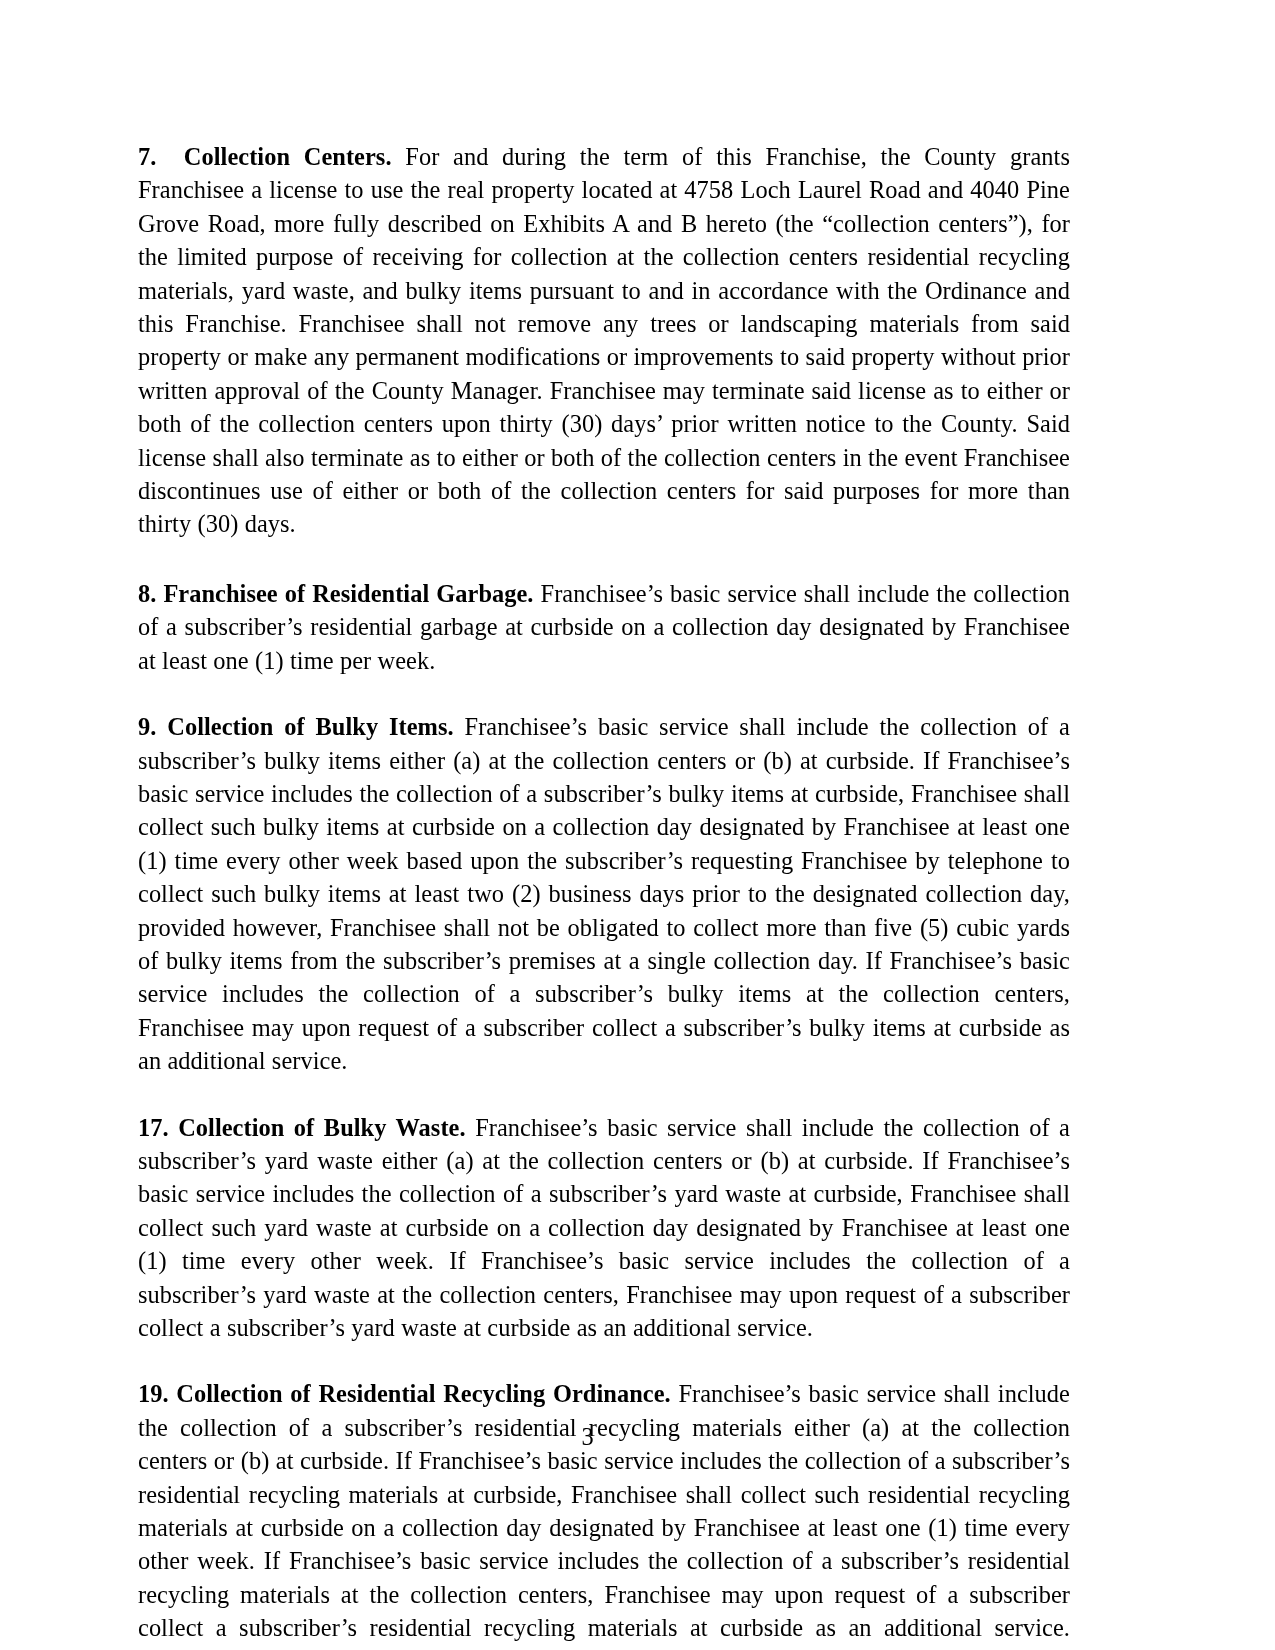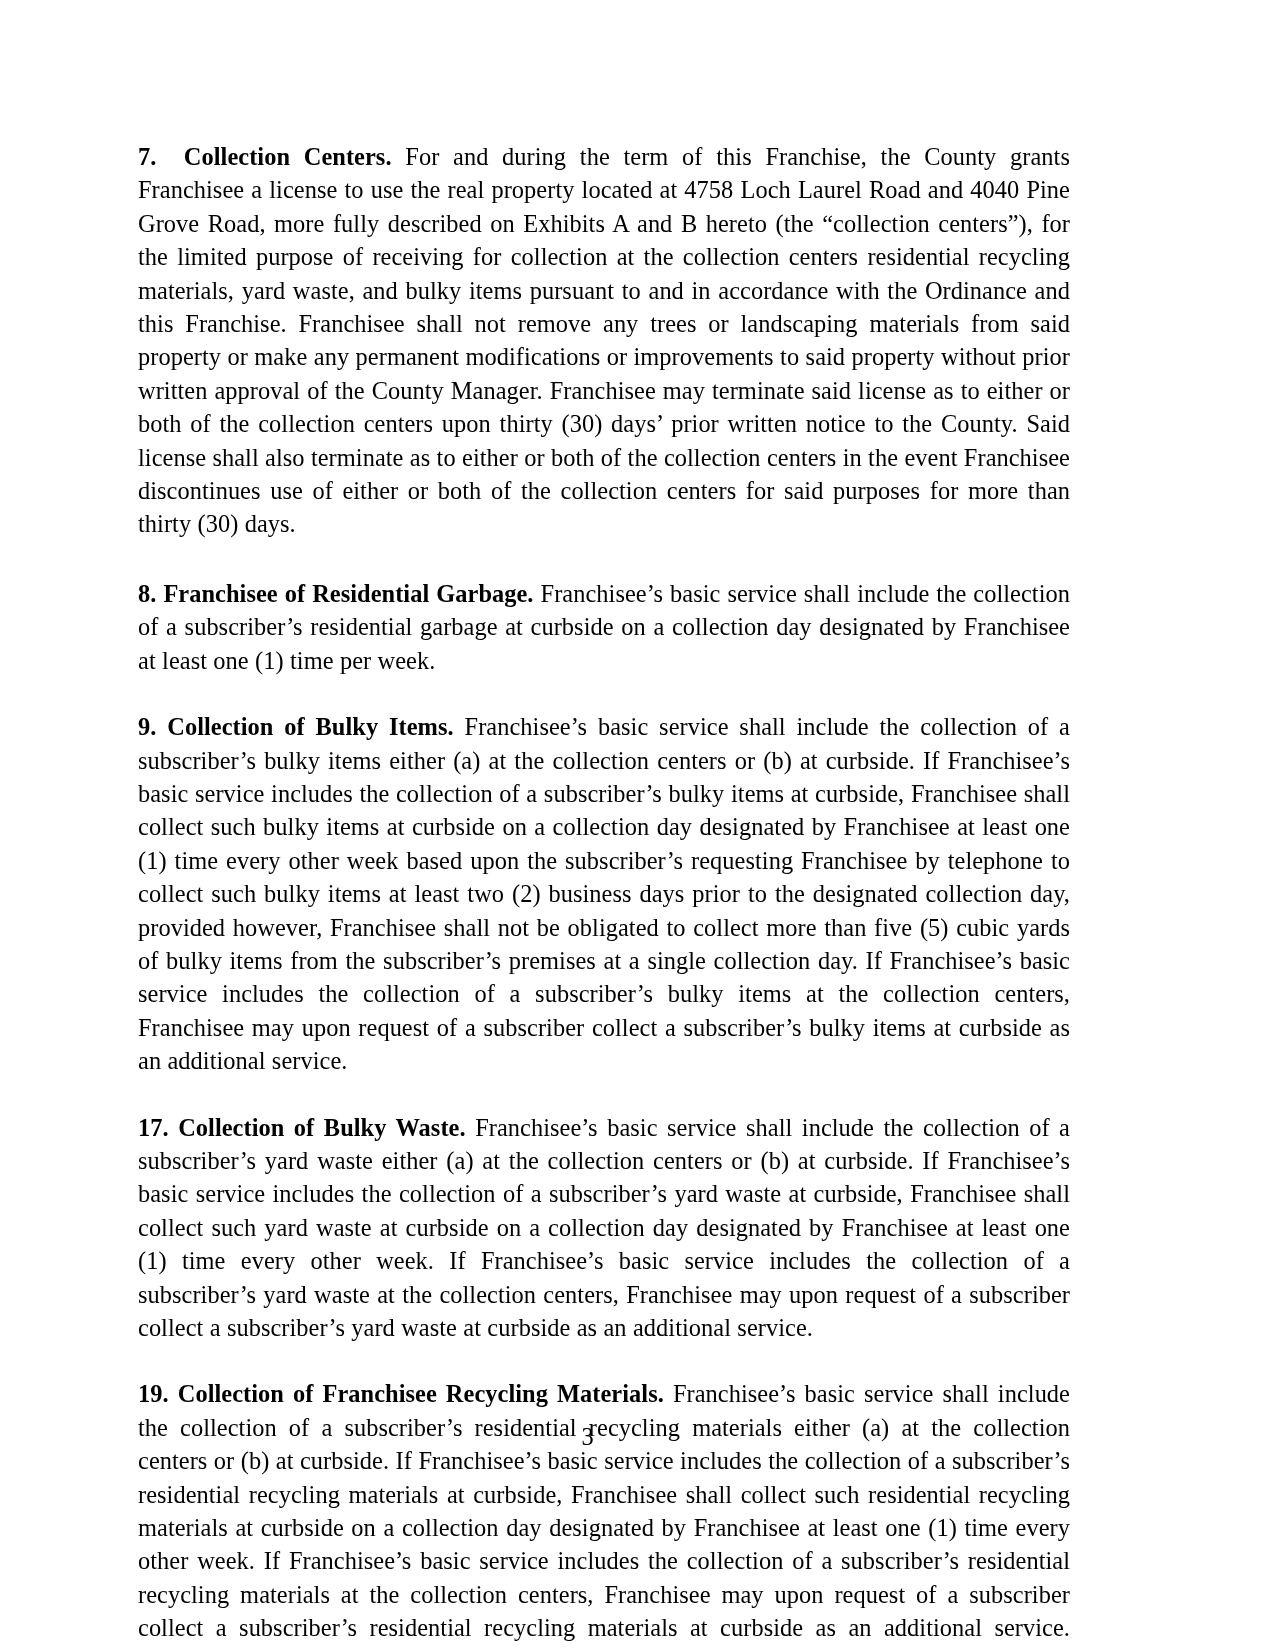--- a/index.html
+++ b/index.html
@@ -77,21 +77,21 @@
       <span class="num">9.</span><span> </span><span class="lead">Collection of Bulky Items.</span>
       <span>Franchisee’s basic service shall include the collection of a subscriber’s bulky items either (a) at the collection centers or (b) at curbside. If Franchisee’s basic service includes the collection of a subscriber’s bulky items at curbside, Franchisee shall collect such bulky items at curbside on a collection day designated by Franchisee at least one (1) time every other week based upon the subscriber’s requesting Franchisee by telephone to collect such bulky items at least two (2) business days prior to the designated collection day, provided however, Franchisee shall not be obligated to collect more than five (5) cubic yards of bulky items from the subscriber’s premises at a single collection day. If Franchisee’s basic service includes the collection of a subscriber’s bulky items at the collection centers, Franchisee may upon request of a subscriber collect a subscriber’s bulky items at curbside as an additional service.</span>
     </p>
 
     <p class="para">
       <span class="num">17.</span><span> </span><span class="lead">Collection of Bulky Waste.</span>
       <span>Franchisee’s basic service shall include the collection of a subscriber’s yard waste either (a) at the collection centers or (b) at curbside. If Franchisee’s basic service includes the collection of a subscriber’s yard waste at curbside, Franchisee shall collect such yard waste at curbside on a collection day designated by Franchisee at least one (1) time every other week. If Franchisee’s basic service includes the collection of a subscriber’s yard waste at the collection centers, Franchisee may upon request of a subscriber collect a subscriber’s yard waste at curbside as an additional service.</span>
     </p>
 
     <p class="para">
-      <span class="num">19.</span><span> </span><span class="lead">Collection of Franchisee Recycling Materials.</span>
+      <span class="num">19.</span><span> </span><span class="lead">Collection of Residential Recycling Ordinance.</span>
       <span>Franchisee’s basic service shall include the collection of a subscriber’s residential recycling materials either (a) at the collection centers or (b) at curbside. If Franchisee’s basic service includes the collection of a subscriber’s residential recycling materials at curbside, Franchisee shall collect such residential recycling materials at curbside on a collection day designated by Franchisee at least one (1) time every other week. If Franchisee’s basic service includes the collection of a subscriber’s residential recycling materials at the collection centers, Franchisee may upon request of a subscriber collect a subscriber’s residential recycling materials at curbside as an additional service. Franchisee shall ensure all residential recycling materials it collects from its subscribers are processed for recycling and are not disposed in a landfill.  In the event Franchisee is unable to dispose of a certain type or types</span>
     </p>
 
   </div>
 
   <div class="page-number">3</div>
 
 </div>
 
 </body></html>

